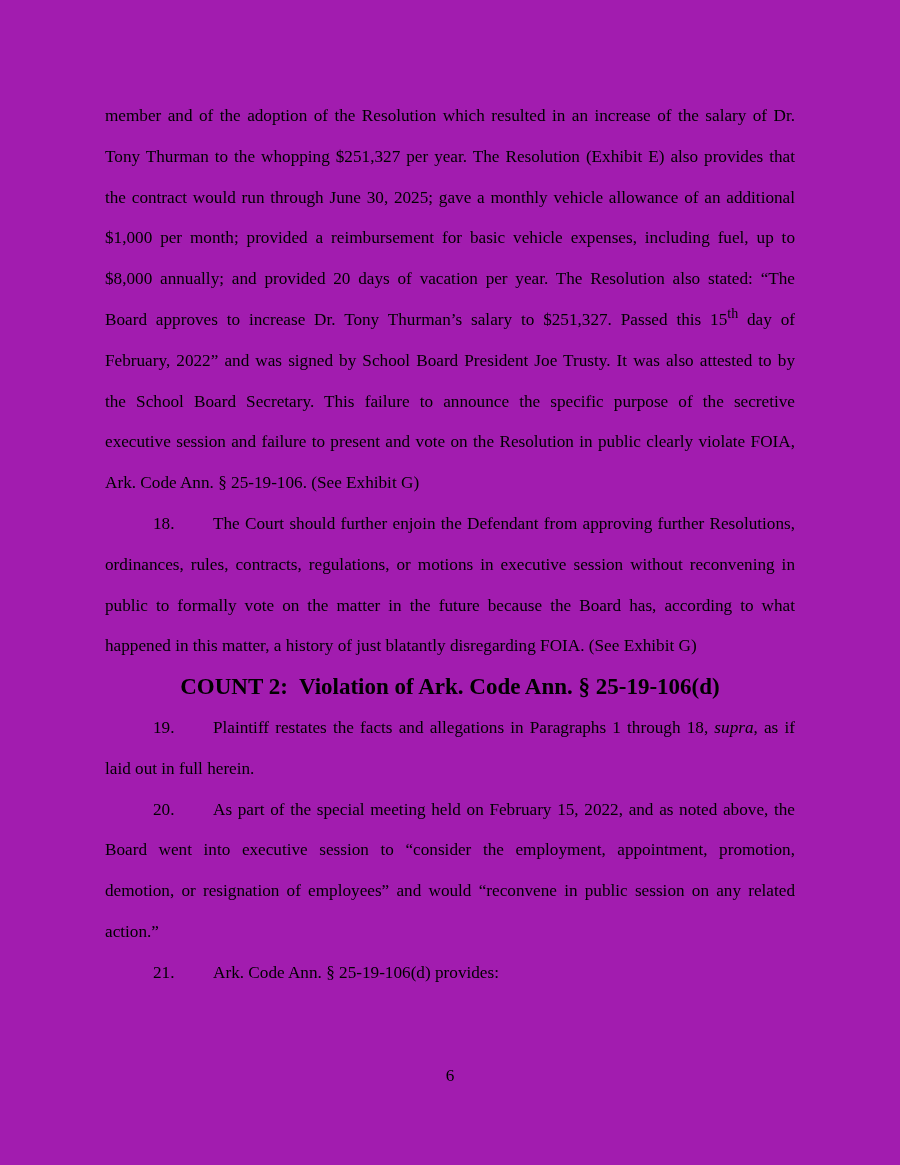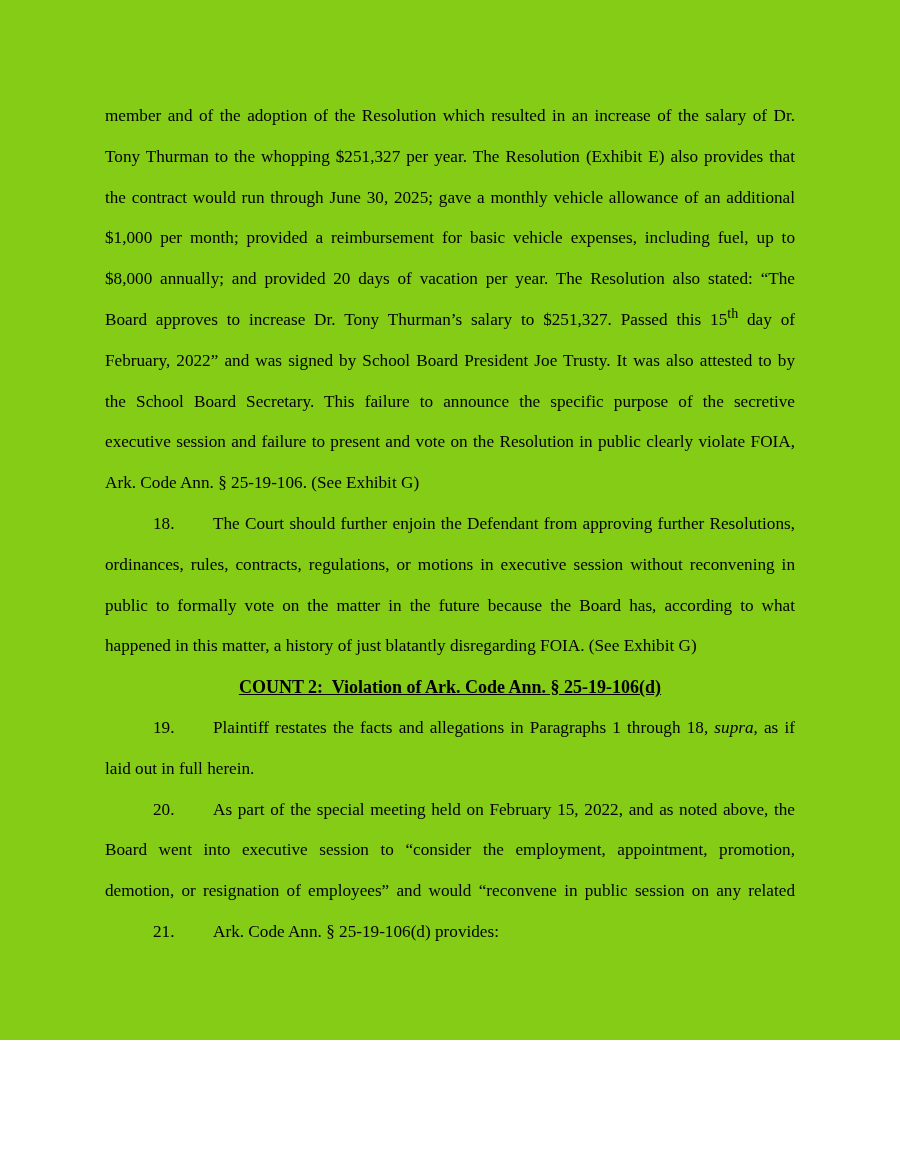--- a/index.html
+++ b/index.html
@@ -3,22 +3,22 @@
 <meta charset="utf-8">
 <style>
   html, body {
     margin: 0;
     padding: 0;
     background: #ffffff;
   }
   .page {
     position: relative;
     width: 900px;
-    height: 1040px;
-    background: #84cc16;
+    height: 1165px;
+    background: #a21caf;
     color: #000000;
     font-family: "Liberation Serif", "DejaVu Serif", serif;
     overflow: hidden;
   }
   .content {
     position: absolute;
     left: 105px;
     top: 96px;
     width: 690px;
   }
@@ -41,25 +41,24 @@
     display: inline-block;
     width: 60px;
     text-indent: 0;
   }
   .sup {
     font-size: 14px;
     position: relative;
     top: -7px;
   }
   .heading {
-    font-size: 18px;
+    font-size: 23px;
     line-height: 40.8px;
     height: 40.8px;
     font-weight: bold;
-    text-decoration: underline;
     text-align: right;
     text-align-last: center;
     white-space: pre;
   }
   .italic { font-style: italic; }
   .quote {
     margin-left: 35px;
     width: 605px;
   }
   .qline {
@@ -102,20 +101,21 @@
     <div class="line noj">happened in this matter, a history of just blatantly disregarding FOIA. (See Exhibit G)</div>
 
     <div class="heading">COUNT 2:  Violation of Ark. Code Ann. § 25-19-106(d)</div>
 
     <div class="line indent"><span class="pnum">19.</span><span>Plaintiff restates the facts and allegations in Paragraphs 1 through 18, </span><span class="italic">supra</span><span>, as if</span></div>
     <div class="line noj">laid out in full herein.</div>
 
     <div class="line indent"><span class="pnum">20.</span><span>As part of the special meeting held on February 15, 2022, and as noted above, the</span></div>
     <div class="line">Board went into executive session to “consider the employment, appointment, promotion,</div>
     <div class="line">demotion, or resignation of employees” and would “reconvene in public session on any related</div>
+    <div class="line noj">action.”</div>
 
     <div class="line indent noj"><span class="pnum">21.</span><span>Ark. Code Ann. § 25-19-106(d) provides:</span></div>
 
 
   </div>
 
   <div class="pagenum">6</div>
 </div>
 
 </body></html>

